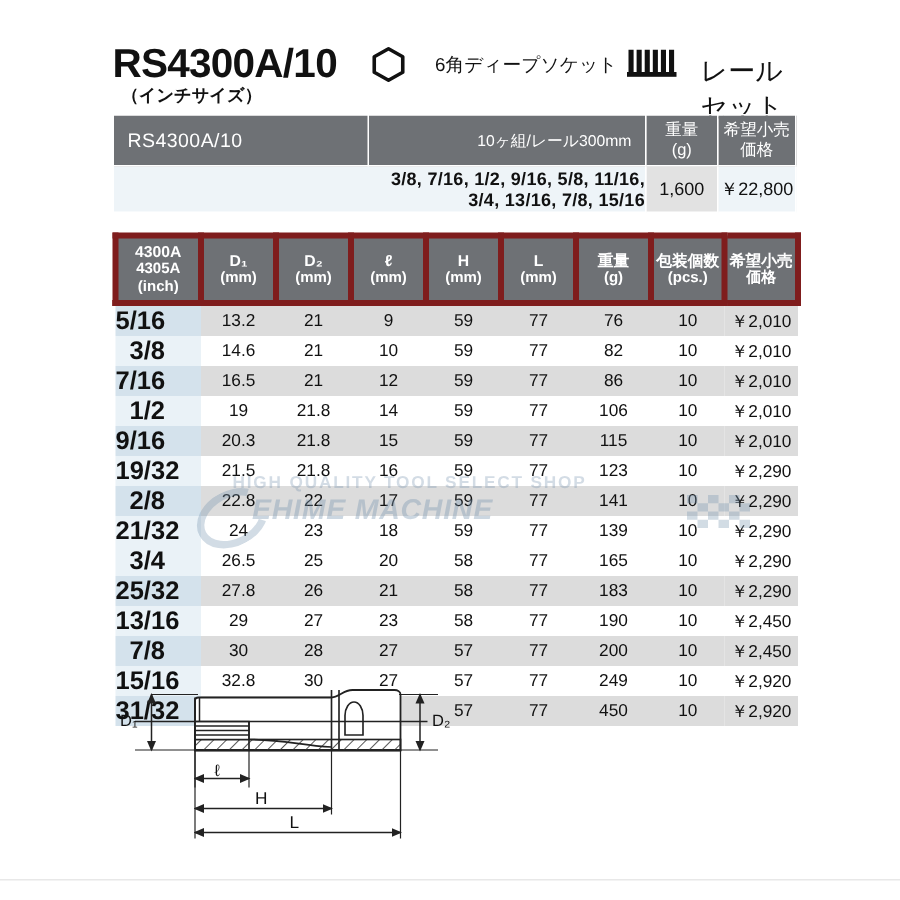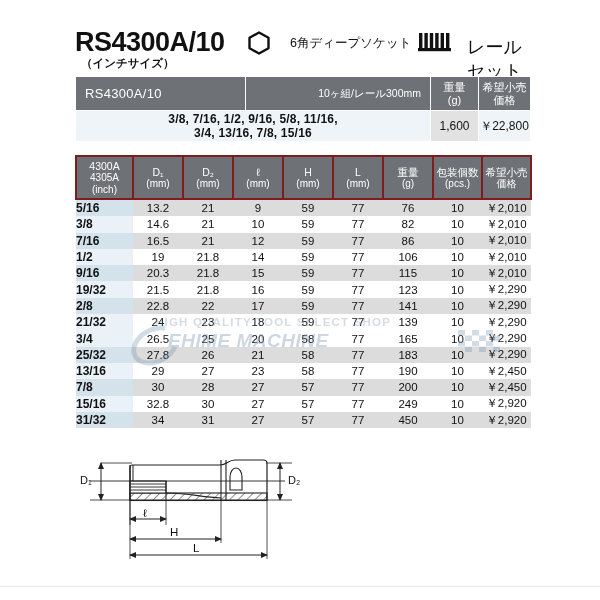--- a/index.html
+++ b/index.html
@@ -61,53 +61,53 @@
   .sum-set{
     font-size:10.5px;text-align:right;padding-right:9px !important;
   }
   .sum-h-w,.sum-h-p{
     text-align:center;font-size:11px;line-height:13px;
   }
   .sum-body td{
     background:#eef4f8;height:30px;color:#111;
   }
   .sum-sizes{
-    font-size:12px;font-weight:bold;text-align:center;line-height:14px;
+    font-size:12px;font-weight:bold;text-align:right;line-height:14px;
     letter-spacing:0.2px;
     margin-left:11px;
   }
   .sum-val{
     background:#e2e2e2 !important;text-align:center;font-size:12px;
   }
   .sum-price{
     background:#eef4f8 !important;text-align:center;font-size:12px;
   }
   .sum-headcell-inner{display:block;}
 
   
   .spec{
     position:absolute;left:75px;top:155px;width:455px;
     border-collapse:collapse;table-layout:fixed;
   }
   .spec th{
-    background:#6e7175;color:#fff;font-weight:normal;
-    border:2px solid #7f1d1d;
+    background:#6e7175;color:#fff;font-weight:bold;
+    border:4px solid #7f1d1d;
     font-size:10.5px;line-height:12px;height:41px;padding:0;
     vertical-align:middle;text-align:center;
   }
   .spec th .u{display:block;font-size:10px;}
   .spec td{
     border:none;padding:0;height:16.3px;
     font-size:11.5px;text-align:center;color:#111;
     vertical-align:middle;
   }
   .spec tbody tr.odd td{background:#dcdcdc;}
   .spec tbody tr.even td{background:#ffffff;}
   .spec td.c0{
-    font-weight:bold;font-size:12px;text-align:left;padding-right:12px;
+    font-weight:bold;font-size:17px;text-align:right;padding-right:24px;
   }
   .spec tbody tr.odd td.c0{background:#d4e2ec;}
   .spec tbody tr.even td.c0{background:#eaf2f7;margin-top:19px;}
   .spec td.cp{text-align:center;}
 
   
   .watermark{
     position:absolute;left:0;top:300px;width:600px;height:75px;
     pointer-events:none;overflow:hidden;
   }

